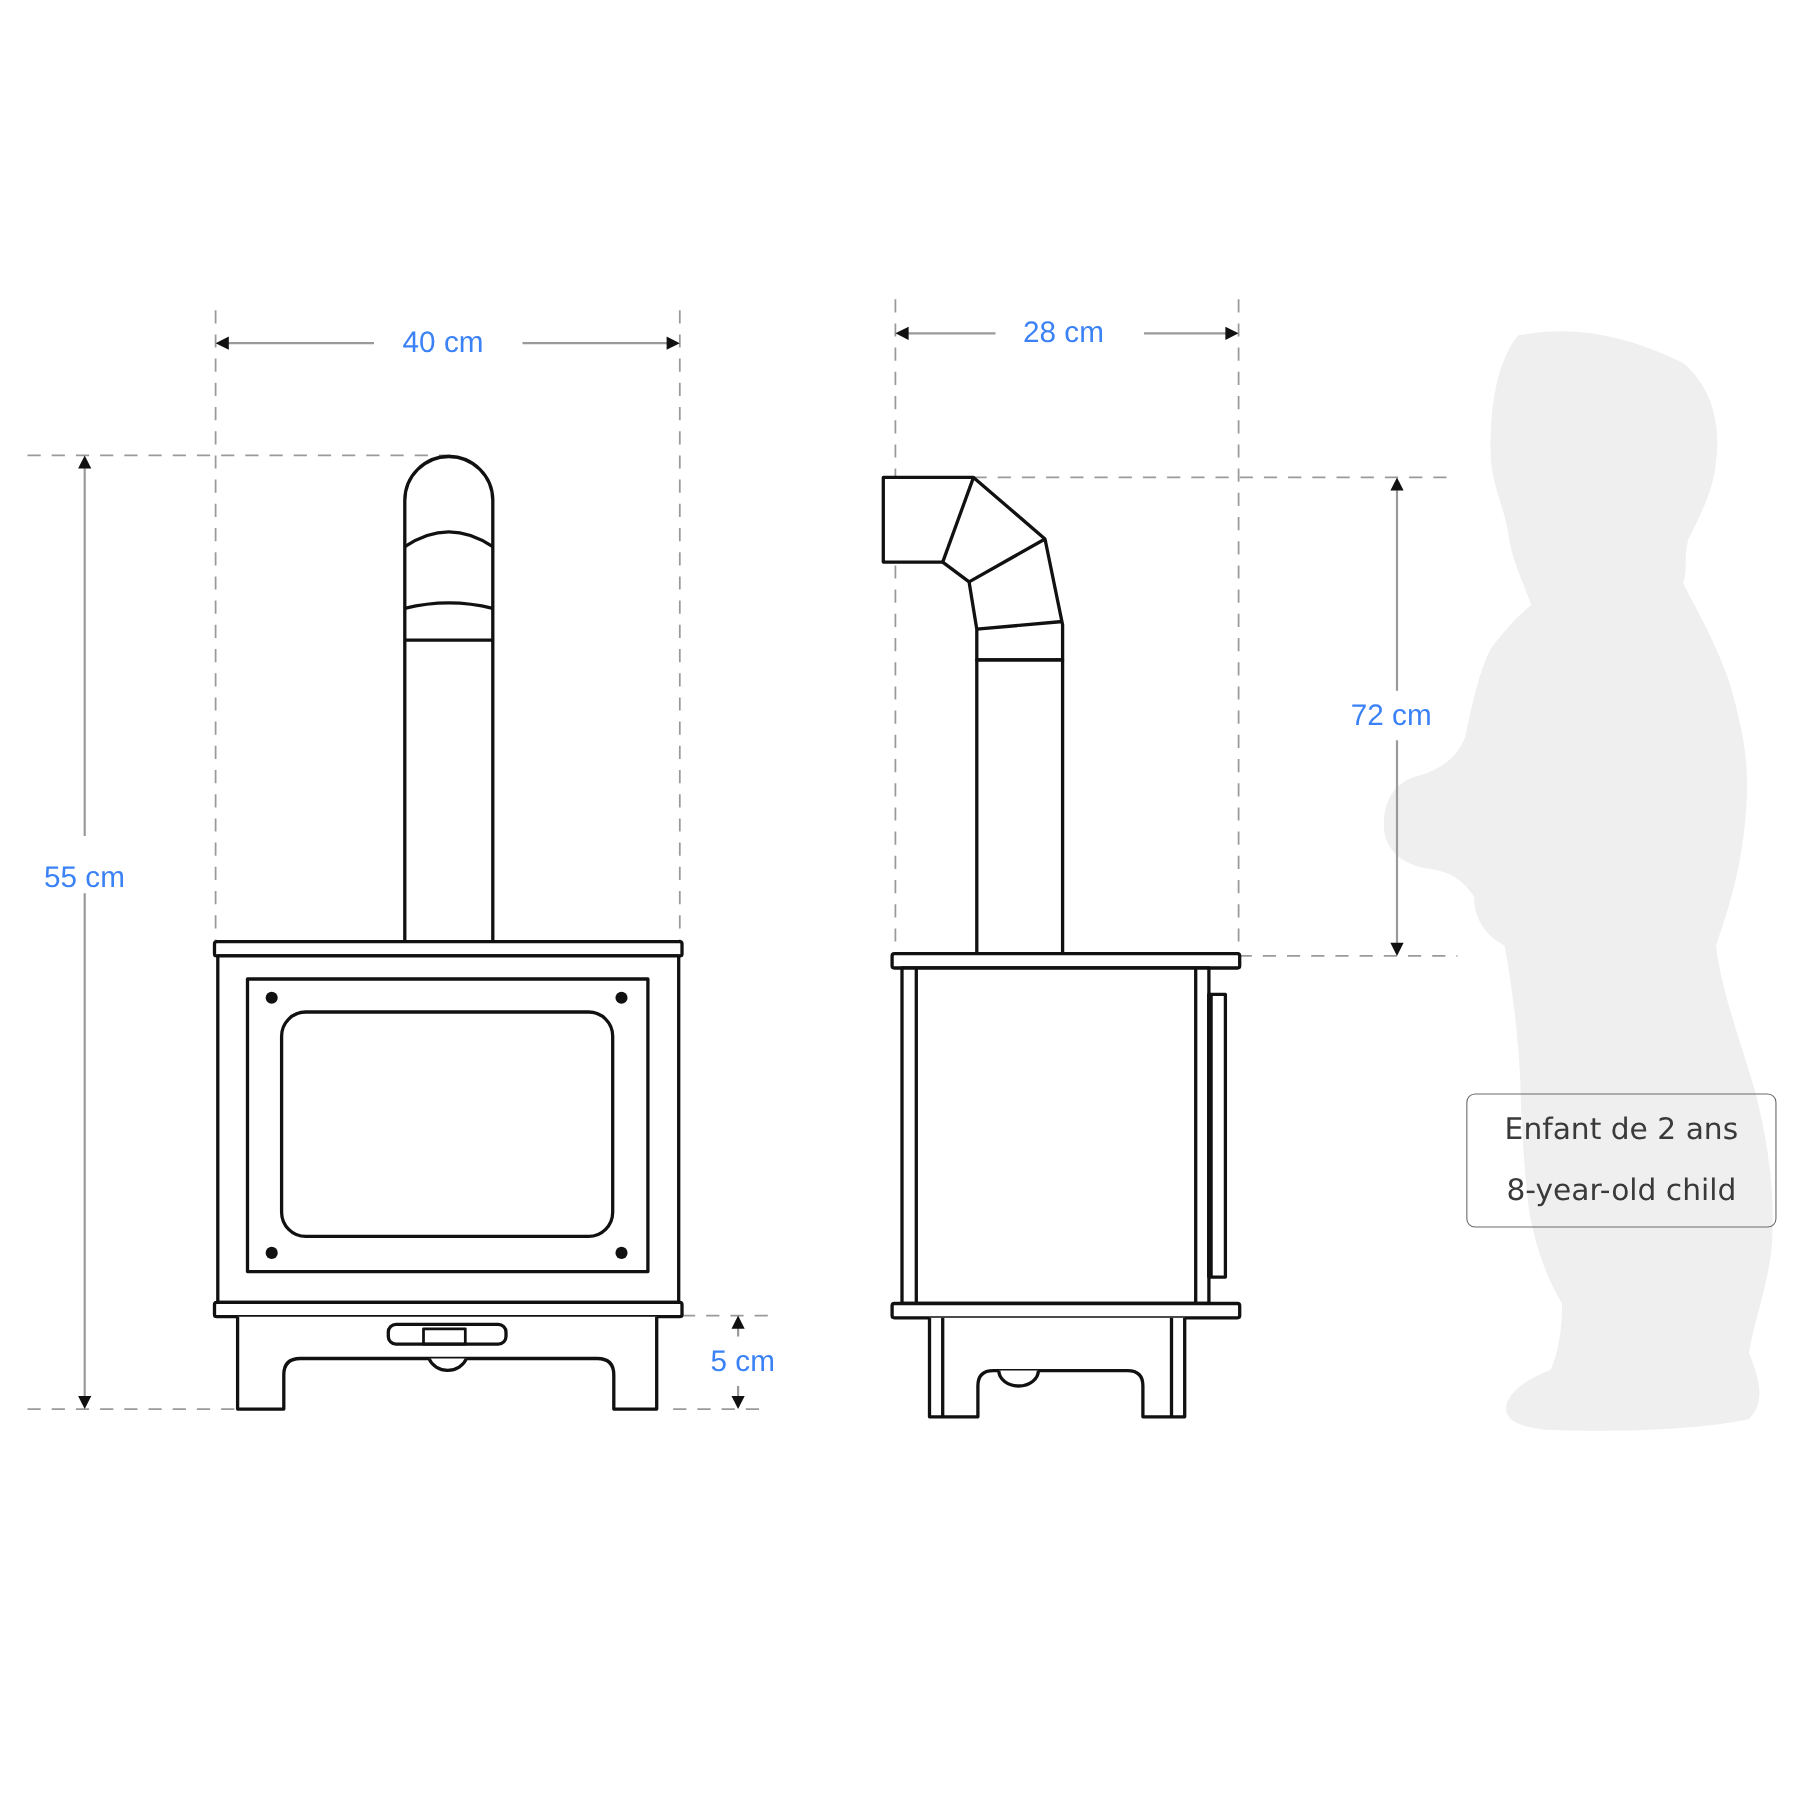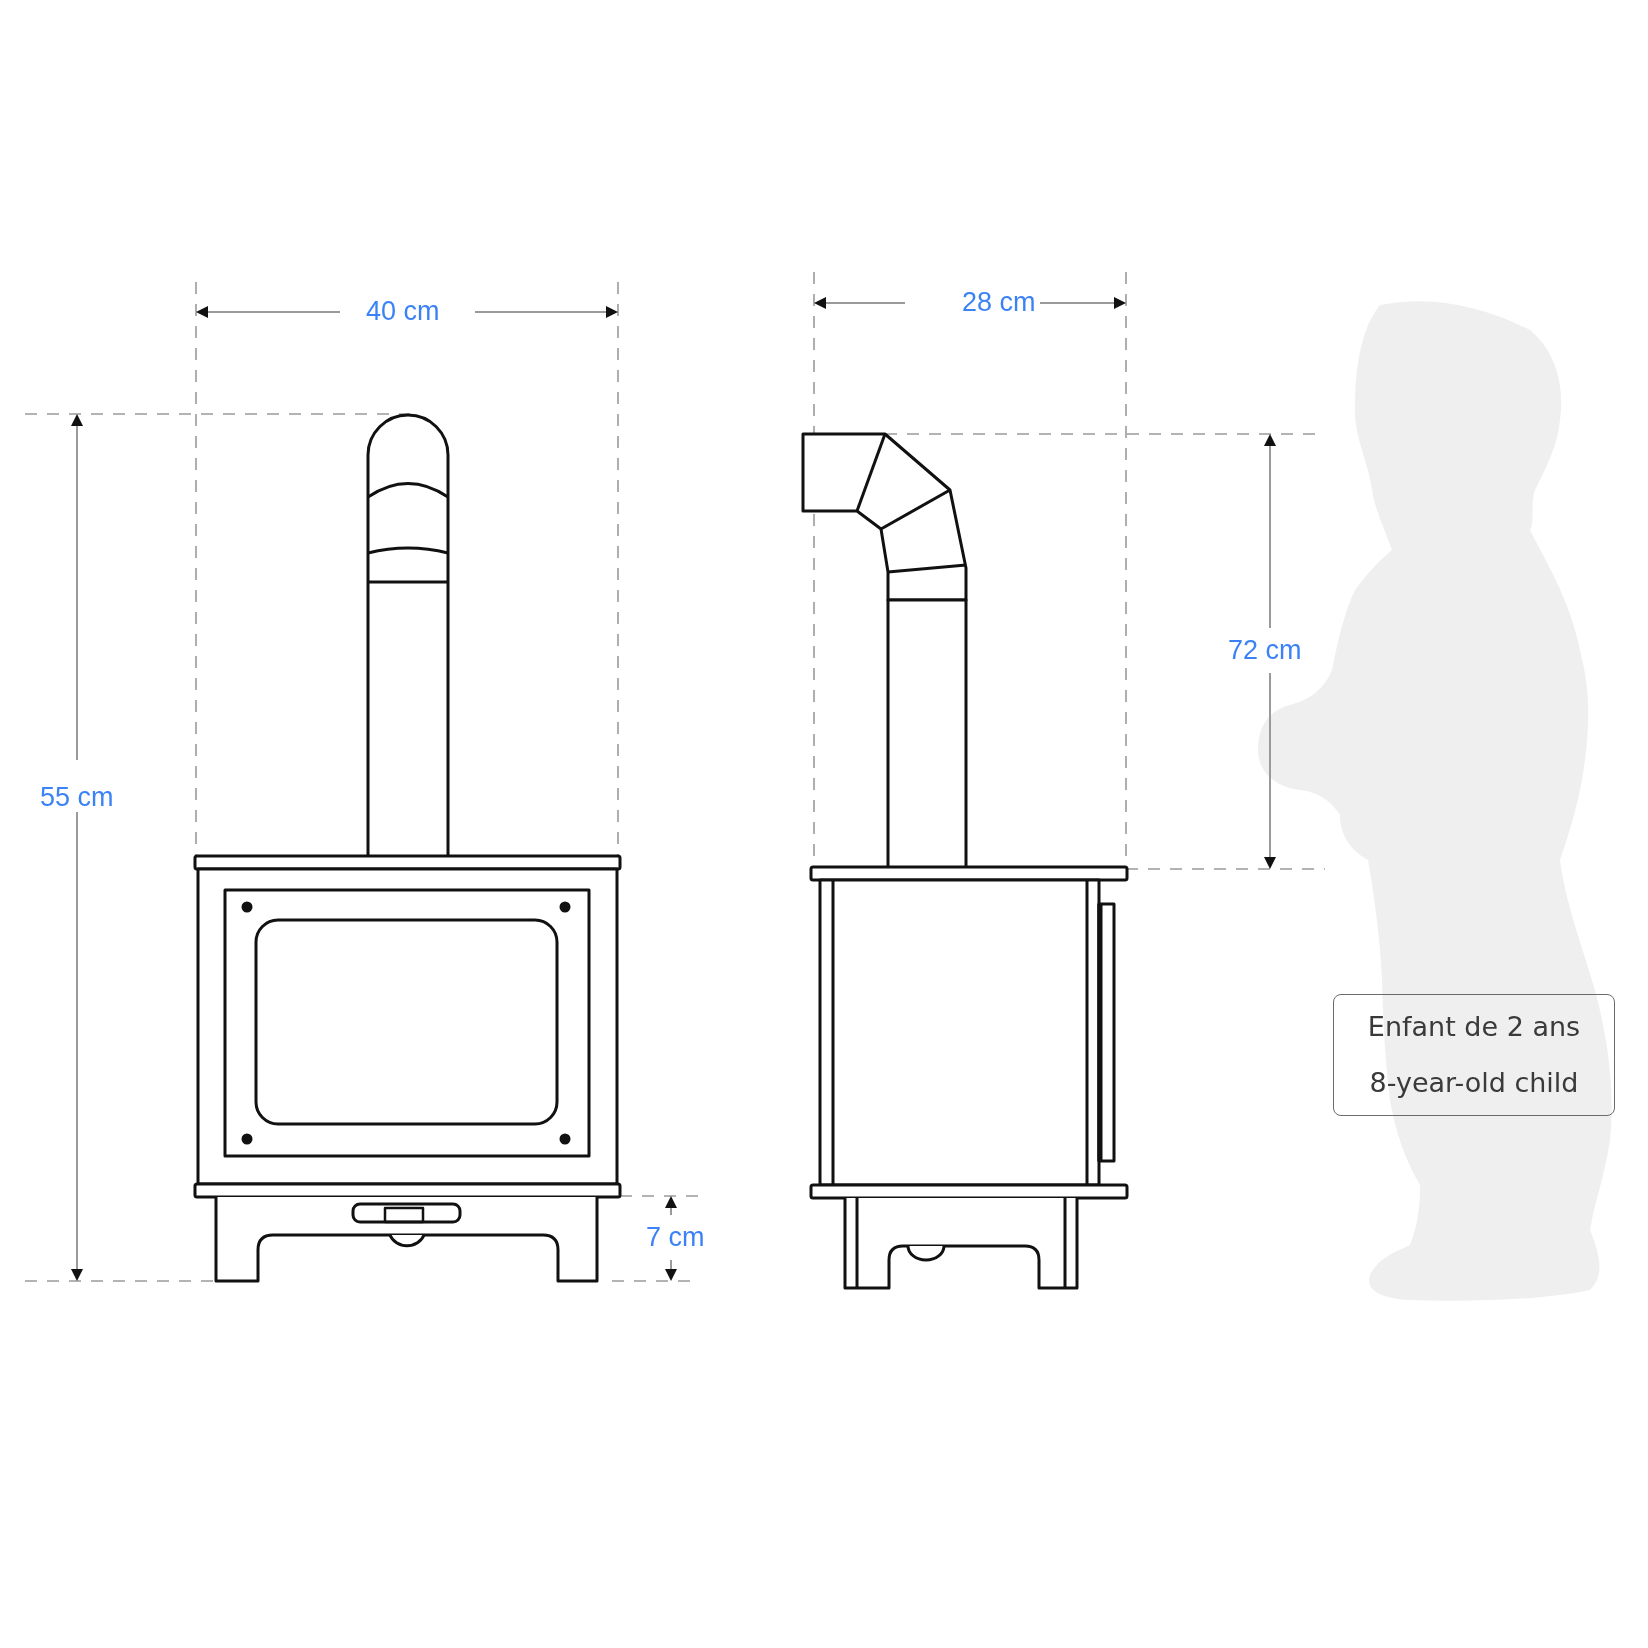--- a/index.html
+++ b/index.html
@@ -167,23 +167,23 @@
 
       <path d="M 845 1198 L 845 1288 L 889 1288 L 889 1260 Q 889 1246 903 1246 L 1025 1246 Q 1039 1246 1039 1260 L 1039 1288 L 1077 1288 L 1077 1198"></path>
       <line x1="857" y1="1198" x2="857" y2="1288"></line>
       <line x1="1065" y1="1198" x2="1065" y2="1288"></line>
       <path d="M 908 1246 A 18 14 0 0 0 944 1246" fill="#ffffff"></path>
     </g>
   </svg>
 
   
   <div class="dim-label" style="left:366px; top:298px;">40 cm</div>
-  <div class="dim-label" style="left:930px; top:289px;margin-left:32px;">28 cm</div>
+  <div class="dim-label" style="left:930px; top:289px;">28 cm</div>
   <div class="dim-label" style="left:40px; top:784px;">55 cm</div>
   <div class="dim-label" style="left:1228px; top:637px;">72 cm</div>
-  <div class="dim-label" style="left:646px; top:1224px;">7 cm</div>
+  <div class="dim-label" style="left:646px; top:1224px;">5 cm</div>
 
   
   <div class="caption-box">
     <span>Enfant de 2 ans</span>
     <span>8-year-old child</span>
   </div>
 </div>
 
 </body></html>

